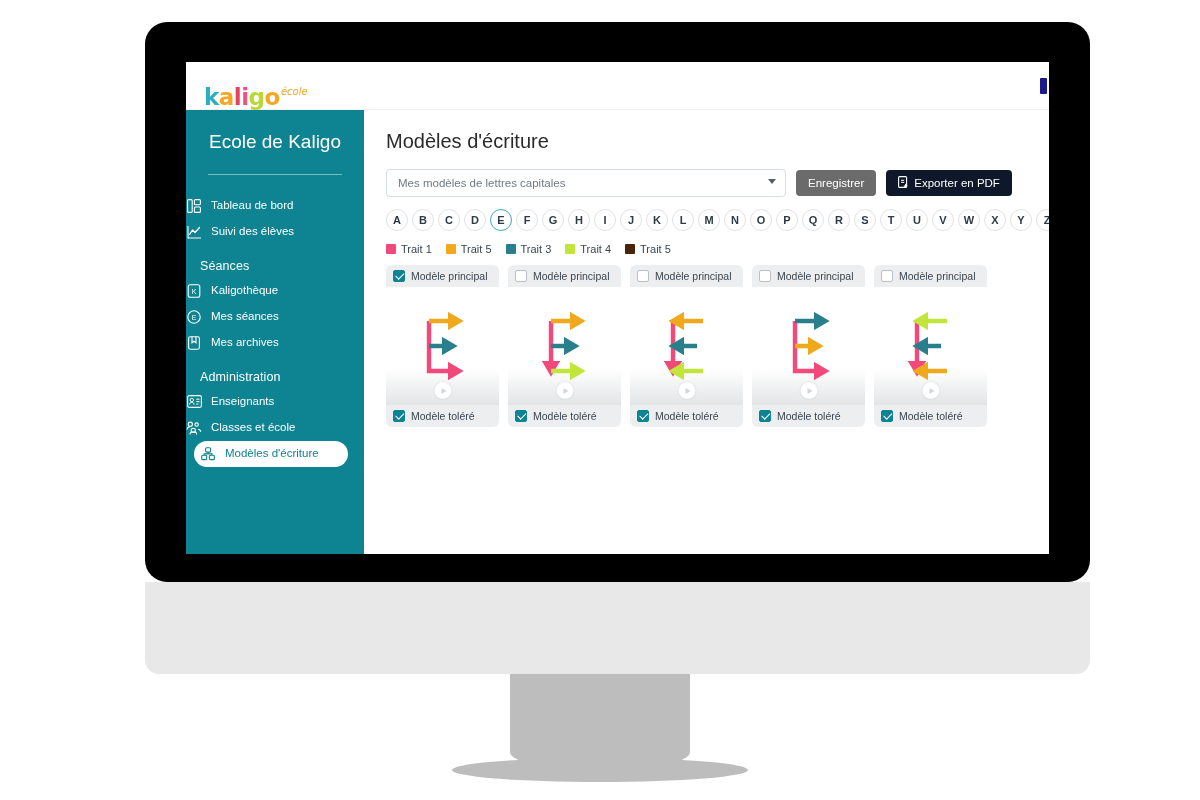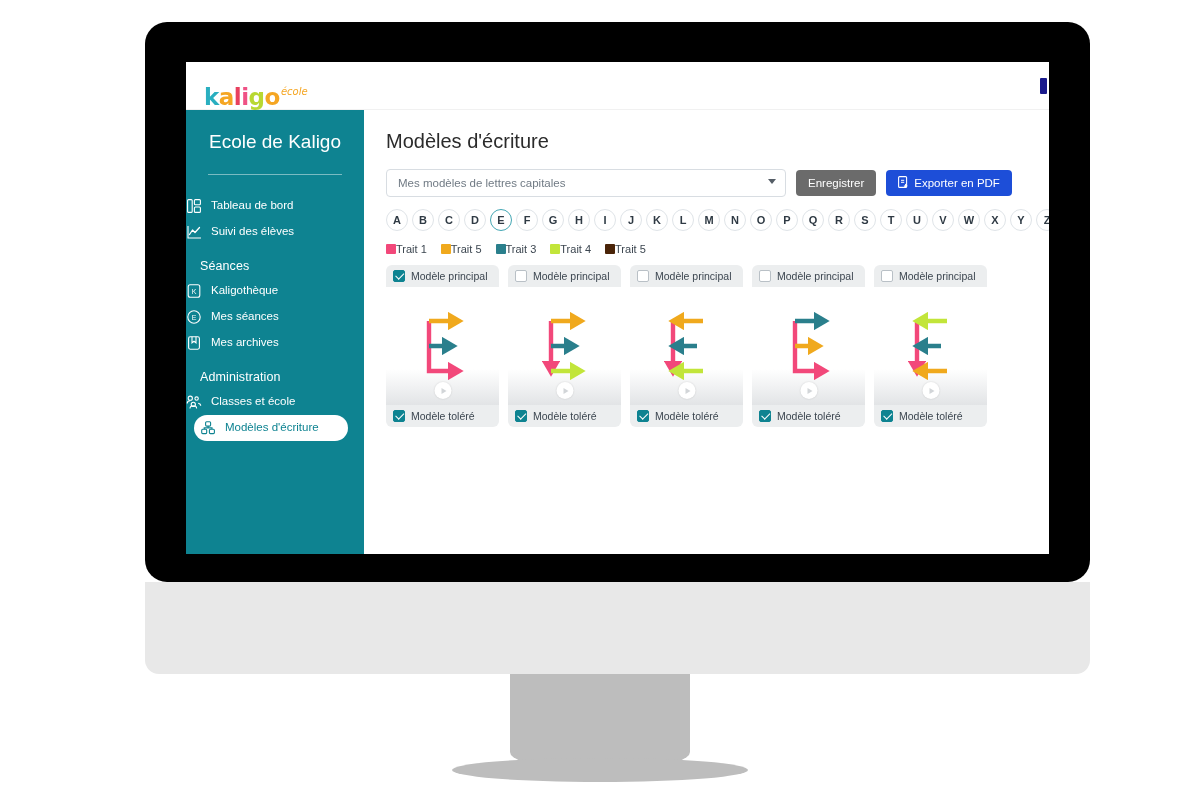--- a/index.html
+++ b/index.html
@@ -172,42 +172,42 @@
     font-size: 11.5px;
     color: #ffffff;
     display: flex; align-items: center; justify-content: center;
     gap: 5px;
     padding: 0 12px;
     white-space: nowrap;
     border: none;
     font-family: "Liberation Sans", sans-serif;
   }
   #btn-save { background: #6b6b6b; }
-  #btn-export { background: #1d4ed8; }
+  #btn-export { background: #0f172a; }
 
   
   #alphabet { display: flex; gap: 4px; margin-bottom: 12px; }
   .letter {
     width: 22px; height: 22px;
     border: 1px solid #dfe4e8;
     border-radius: 11px;
     display: flex; align-items: center; justify-content: center;
     font-size: 11px; font-weight: bold;
     color: #2f3a44;
     background: #ffffff;
     flex: none;
   }
   .letter.selected {
     border-color: #44a7b4;
     border-width: 1.5px;
   }
 
   
   #legend { display: flex; align-items: center; gap: 6px; margin-bottom: 10px; }
-  .legend-item { display: flex; align-items: center; margin-right: 8px; }
+  .legend-item { display: flex; align-items: center; gap: 5px; margin-right: 8px; }
   .legend-swatch { width: 10px; height: 10px; border-radius: 1px; flex: none; }
   .legend-label { font-size: 11px; color: #3c4650; }
 
   
   #cards { display: flex; gap: 9px; }
   .card {
     width: 113px;
     background: #eceeef;
     border-radius: 6px;
     overflow: hidden;
@@ -331,20 +331,31 @@
           <div class="nav-item">
             <span class="nav-icon">
               <svg width="14" height="14" viewBox="0 0 14 14">
                 <rect x="1.6" y="0.8" width="10.8" height="12.4" rx="1.6" fill="none" stroke="currentColor" stroke-width="1.1"></rect>
                 <path d="M5 0.8v6l2-1.6 2 1.6v-6" fill="none" stroke="currentColor" stroke-width="1.1"></path>
               </svg>
             </span>
             <span>Mes archives</span>
           </div>
           <div class="nav-section">Administration</div>
+          <div class="nav-item">
+            <span class="nav-icon">
+              <svg width="15" height="13" viewBox="0 0 15 13">
+                <rect x="0.6" y="0.6" width="13.8" height="11.8" rx="1.6" fill="none" stroke="currentColor" stroke-width="1.1"></rect>
+                <circle cx="4.8" cy="5" r="1.7" fill="none" stroke="currentColor" stroke-width="1"></circle>
+                <path d="M2.4 9.6c0-1.4 1.1-2.2 2.4-2.2s2.4.8 2.4 2.2" fill="none" stroke="currentColor" stroke-width="1"></path>
+                <path d="M9.3 4.2h3.2M9.3 6.6h3.2M9.3 9h2.2" stroke="currentColor" stroke-width="1"></path>
+              </svg>
+            </span>
+            <span>Enseignants</span>
+          </div>
           <div class="nav-item">
             <span class="nav-icon">
               <svg width="16" height="14" viewBox="0 0 16 14">
                 <circle cx="4.3" cy="3.2" r="2.1" fill="none" stroke="currentColor" stroke-width="1.1"></circle>
                 <circle cx="10.6" cy="3.6" r="1.7" fill="none" stroke="currentColor" stroke-width="1.1"></circle>
                 <circle cx="7.3" cy="9.4" r="2.1" fill="none" stroke="currentColor" stroke-width="1.1"></circle>
                 <path d="M1.2 8.4c0-1.7 1.4-2.6 3.1-2.6M12.2 8.2c1.5.3 2.5 1.2 2.5 2.6M4 13.4c0-1.8 1.5-2.7 3.3-2.7s3.3.9 3.3 2.7" fill="none" stroke="currentColor" stroke-width="1.1"></path>
               </svg>
             </span>
             <span>Classes et école</span>

